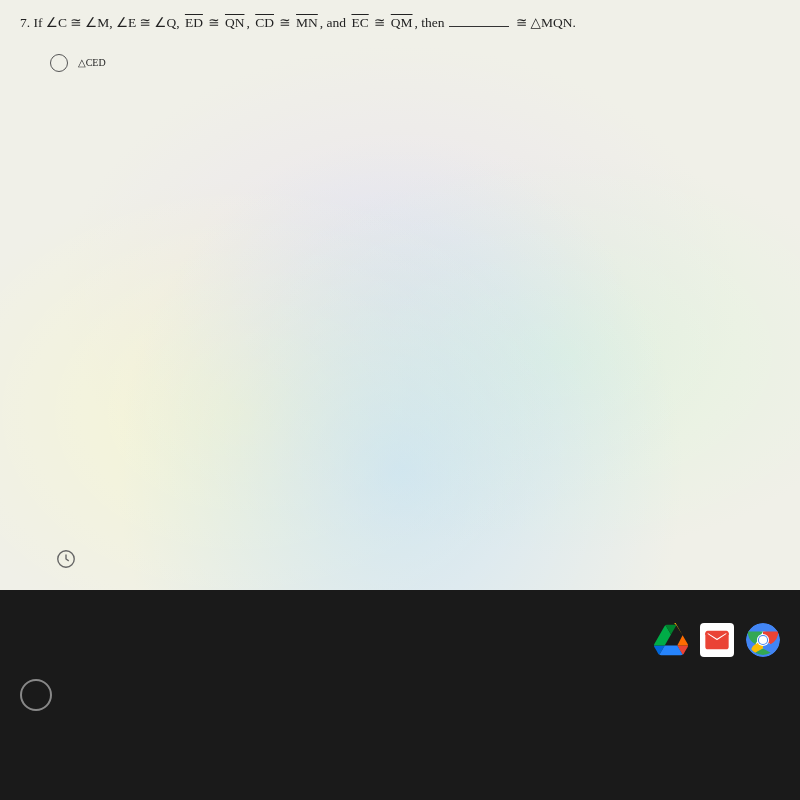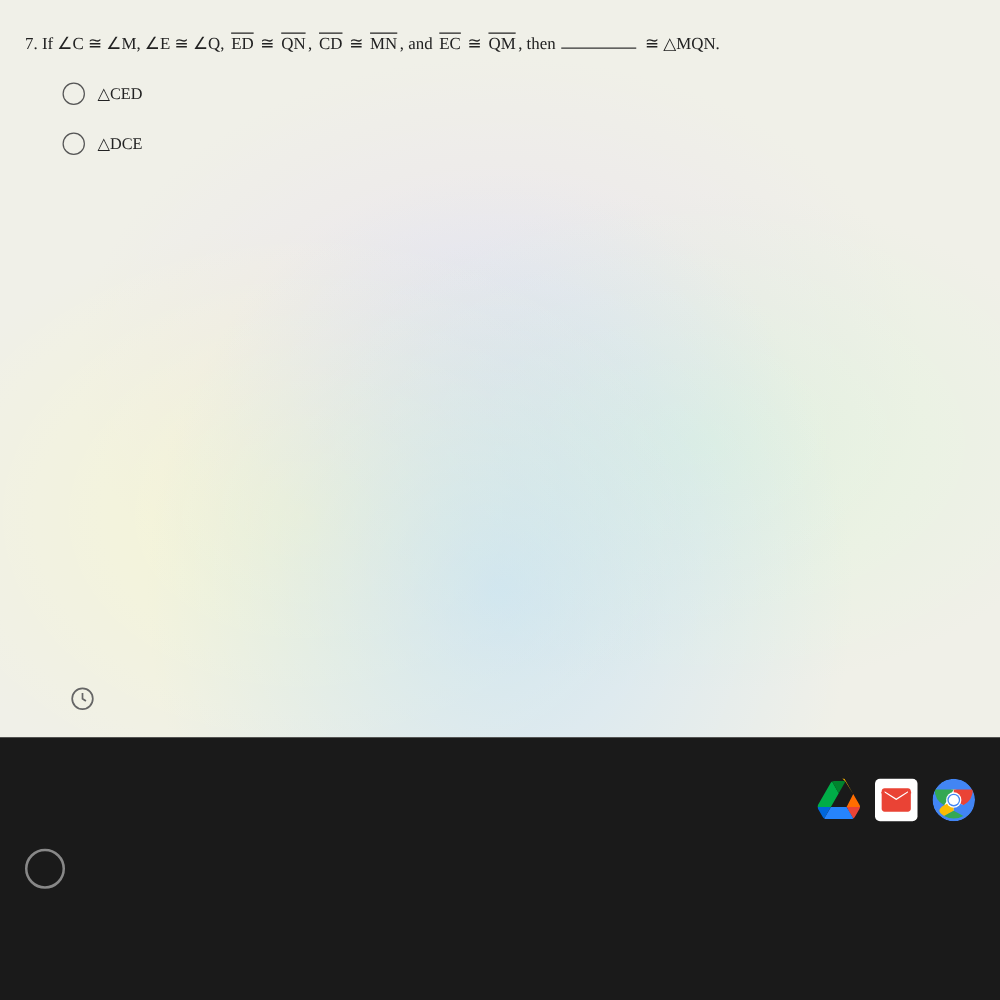--- a/index.html
+++ b/index.html
@@ -30,21 +30,21 @@
         radial-gradient(ellipse at 30% 70%, rgba(255, 255, 180, 0.4) 0%, transparent 40%),
         radial-gradient(ellipse at 70% 60%, rgba(200, 255, 200, 0.3) 0%, transparent 40%),
         radial-gradient(ellipse at 50% 50%, rgba(220, 200, 255, 0.3) 0%, transparent 60%);
       pointer-events: none;
       z-index: 0;
     }
 
     .content {
       position: relative;
       z-index: 1;
-      padding: 24px 20px;
+      padding: 12px 20px;
     }
 
     .question-text {
       font-size: 13.5px;
       color: #222;
       line-height: 1.6;
       margin-bottom: 20px;
       display: flex;
       flex-wrap: wrap;
       align-items: baseline;
@@ -75,21 +75,21 @@
       width: 18px;
       height: 18px;
       border-radius: 50%;
       border: 1.5px solid #555;
       background: transparent;
       flex-shrink: 0;
       cursor: pointer;
     }
 
     .option-label {
-      font-size: 13px;
+      font-size: 10px;
       color: #222;
     }
 
     .clock-icon {
       position: absolute;
       bottom: 20px;
       left: 55px;
       width: 22px;
       height: 22px;
       z-index: 1;
@@ -185,24 +185,20 @@
       <span class="blank-line"></span>
       <span>&nbsp;≅ △MQN.</span>
     </div>
 
     <div class="options-container">
       <div class="option">
         <div class="radio-circle"></div>
         <span class="option-label">△CED</span>
       </div>
 
-      <div class="option">
-        <div class="radio-circle"></div>
-        <span class="option-label">△DCE</span>
-      </div>
 
     </div>
   </div>
 
   <svg class="clock-icon" viewBox="0 0 24 24" fill="none" stroke="#666" stroke-width="1.5">
     <circle cx="12" cy="12" r="9"></circle>
     <polyline points="12,7 12,12 15,14"></polyline>
   </svg>
 </div>
 

